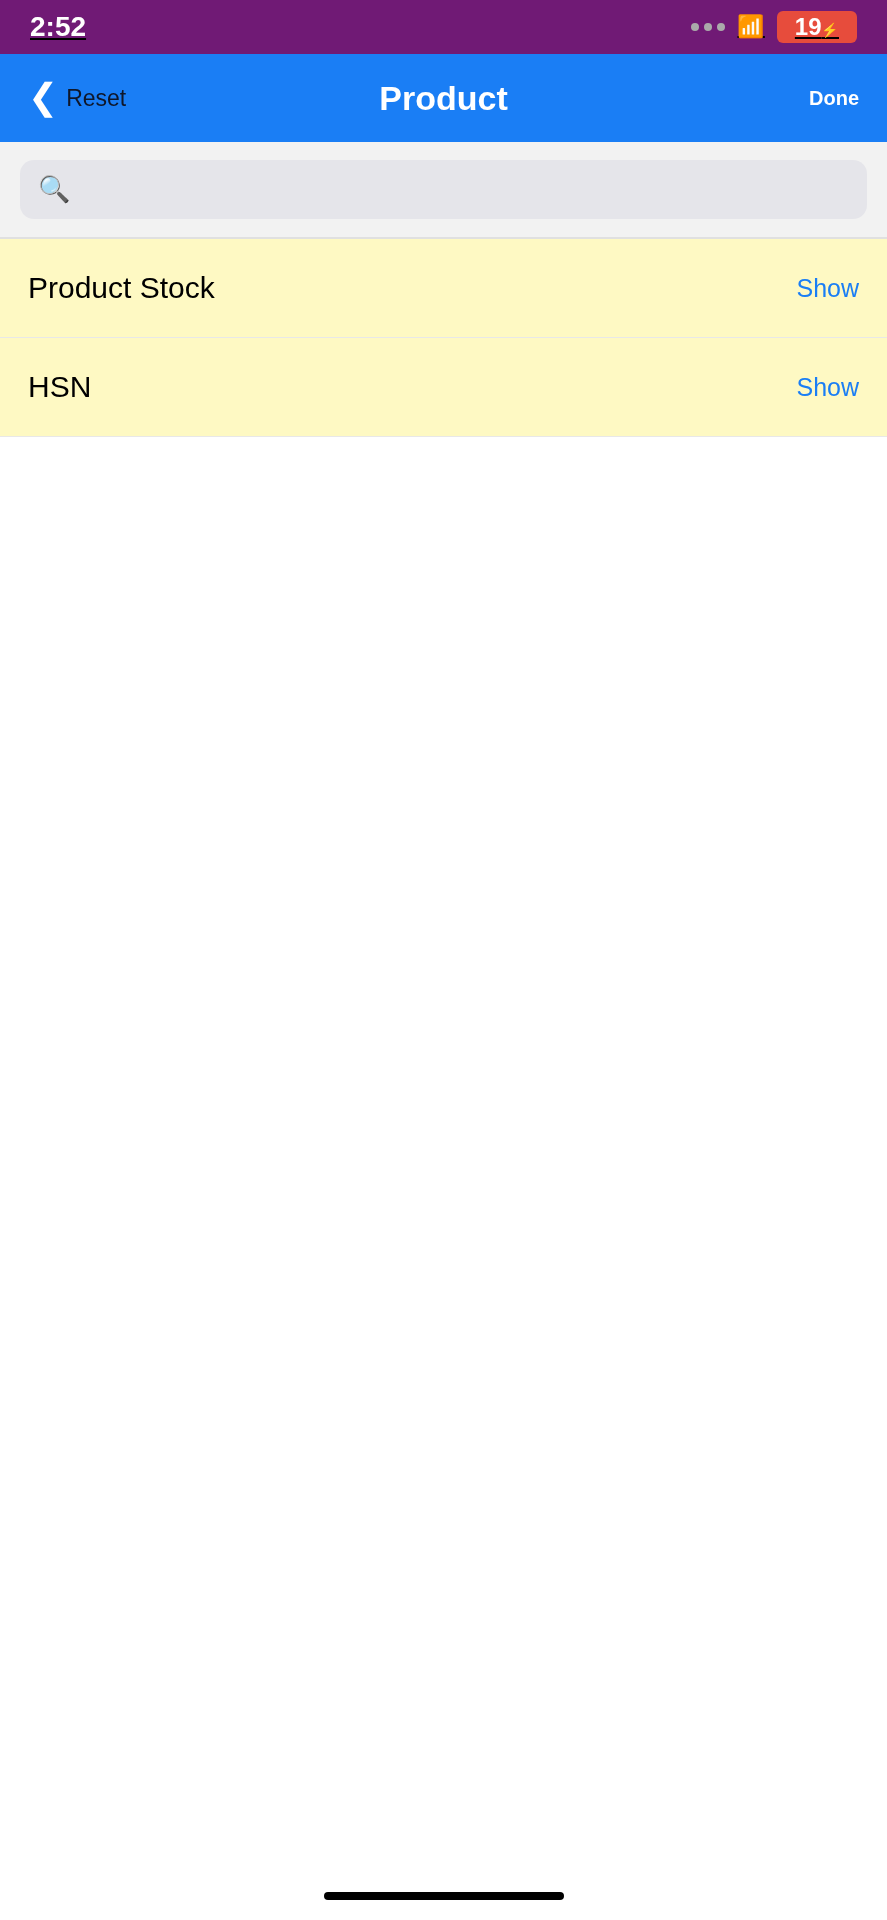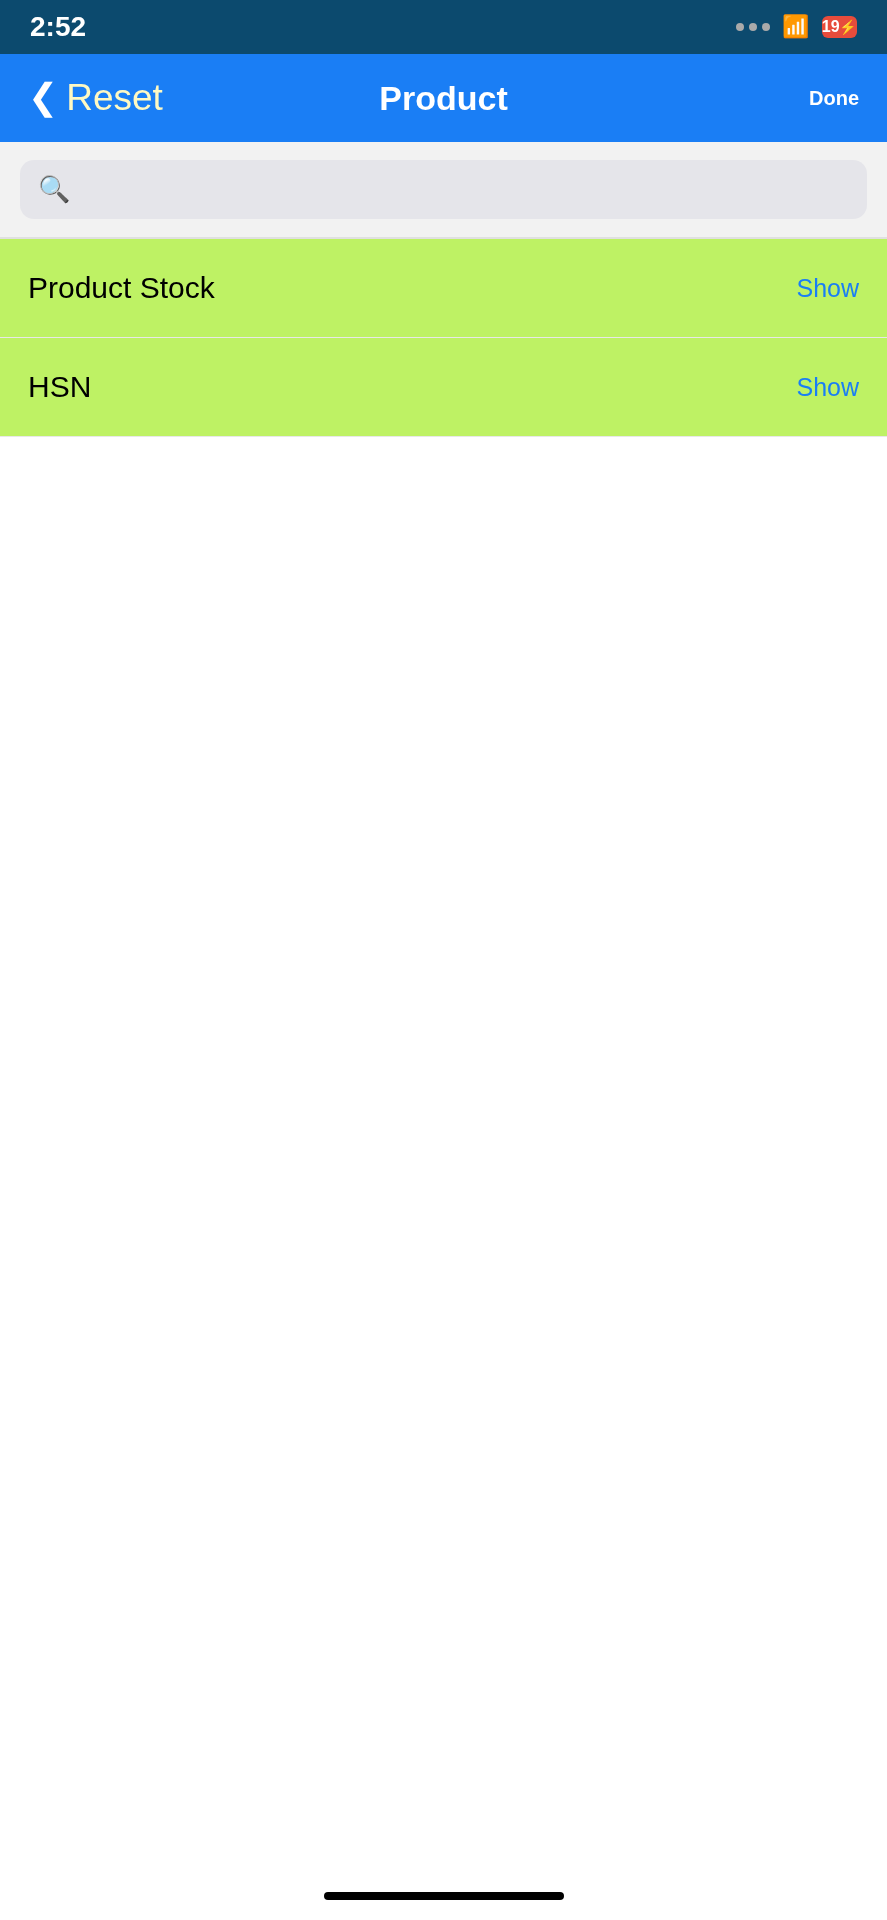--- a/index.html
+++ b/index.html
@@ -12,26 +12,27 @@
 
     body {
       width: 887px;
       min-height: 1920px;
       background: #ffffff;
       position: relative;
     }
 
     
     .status-bar {
-      background: #0c4a6e;
+      background: #701a75;
       height: 54px;
       display: flex;
       align-items: center;
       justify-content: space-between;
       padding: 0 30px;
+      text-decoration: underline;
     }
 
     .status-time {
       color: #ffffff;
       font-size: 28px;
       font-weight: 600;
     }
 
     .status-icons {
       display: flex;
@@ -52,23 +53,23 @@
     }
 
     .wifi-icon {
       color: #ffffff;
       font-size: 22px;
     }
 
     .battery-badge {
       background: #e74c3c;
       color: #ffffff;
-      font-size: 16px;
+      font-size: 24px;
       font-weight: 700;
-      padding: 2px 0;
+      padding: 2px 18px;
       border-radius: 6px;
       position: relative;
     }
 
     .battery-badge::after {
       content: '⚡';
       font-size: 14px;
     }
 
     
@@ -93,22 +94,22 @@
       padding: 0;
     }
 
     .nav-back-chevron {
       font-size: 36px;
       line-height: 1;
       margin-top: -2px;
     }
 
     .nav-back-label {
-      font-size: 37px;
-      color: #fef9c3;
+      font-size: 23px;
+      color: #0f172a;
       font-weight: 400;
     }
 
     .nav-title {
       color: #ffffff;
       font-size: 34px;
       font-weight: 700;
       position: absolute;
       left: 50%;
       transform: translateX(-50%);
@@ -149,21 +150,21 @@
       background: none;
       border: none;
       outline: none;
       font-size: 28px;
       color: #8e8e93;
       width: 100%;
     }
 
     
     .settings-list {
-      background: #bef264;
+      background: #fef9c3;
     }
 
     .settings-divider-top {
       height: 1px;
       background: #e0e0e0;
       margin: 0;
     }
 
     .settings-row {
       display: flex;

